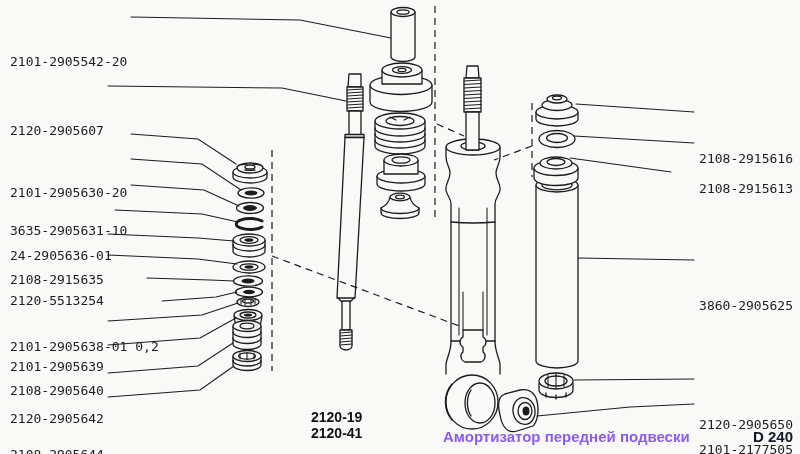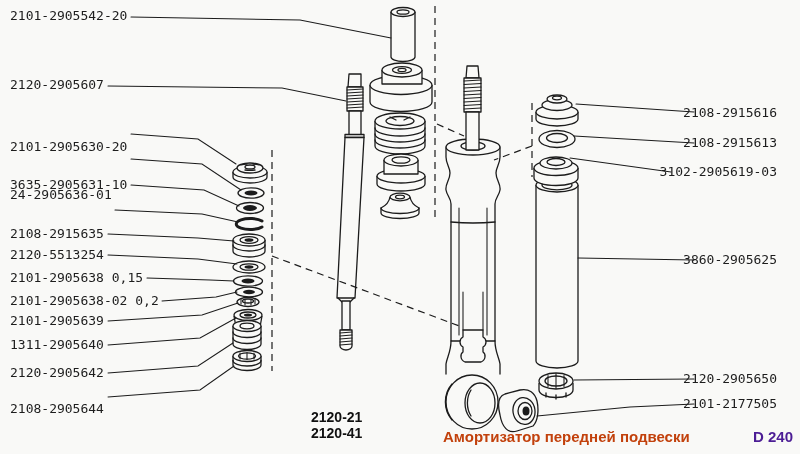--- a/index.html
+++ b/index.html
@@ -5,34 +5,34 @@
   html,body { margin:0; padding:0; }
   #stage {
     position:relative; width:800px; height:454px;
     background:#f9f9f7; overflow:hidden;
     font-family:"DejaVu Sans Mono", monospace;
   }
   #art { position:absolute; left:0; top:0; }
   .plabel {
     position:absolute; left:10px;
     font:13px/14px "DejaVu Sans Mono", monospace;
-    color:#1d1d1d; white-space:pre;
-  }
-  .plabel.r { left:auto; right:23px; }
+    color:#1d1d1d; white-space:pre;margin-top:46px;
+  }
+  .plabel.r { left:auto; right:7px; }
   .code {
     position:absolute; left:311px;
     font:bold 14px/15px "Liberation Sans", sans-serif; color:#101010;
   }
   .caption {
     position:absolute; left:443px; top:428px;
-    font:bold 15px/17px "Liberation Sans", sans-serif; color:#c2410c;
+    font:bold 15px/17px "Liberation Sans", sans-serif; color:#8b5cf6;
   }
   .pagecode {
     position:absolute; right:7px; top:428px;
-    font:bold 15px/17px "Liberation Sans", sans-serif; color:#4c1d95;
+    font:bold 15px/17px "Liberation Sans", sans-serif; color:#0f172a;
   }
   
   .s  { stroke:#1c1c1c; stroke-width:1.3; fill:none; stroke-linejoin:round; stroke-linecap:round; }
   .sf { stroke:#1c1c1c; stroke-width:1.3; fill:#f9f9f7; stroke-linejoin:round; }
   .thin { stroke:#1c1c1c; stroke-width:1.05; fill:none; stroke-linecap:round; }
   .dash { stroke:#1c1c1c; stroke-width:1.2; fill:none; stroke-dasharray:7 5; }
   .dk { fill:#1c1c1c; stroke:none; }
 </style>
 </head>
 <body>
@@ -224,35 +224,33 @@
       <path class="thin" d="M578,258 L694,260"></path>
       <path class="thin" d="M574,380 L694,379"></path>
       <path class="thin" d="M537,416 L630,407 L694,404"></path>
     </g>
   </svg>
 
   <div class="plabel" style="top:9px">2101-2905542-20</div>
   <div class="plabel" style="top:78px">2120-2905607</div>
   <div class="plabel" style="top:140px">2101-2905630-20</div>
   <div class="plabel" style="top:178px">3635-2905631-10</div>
-  <div class="plabel" style="top:188px">24-2905636-01</div>
+  <div class="plabel" style="top:203px">24-2905636-01</div>
   <div class="plabel" style="top:227px">2108-2915635</div>
   <div class="plabel" style="top:248px">2120-5513254</div>
-  <div class="plabel" style="top:271px">2101-2905638 0,15</div>
-  <div class="plabel" style="top:294px">2101-2905638-02 0,2</div>
+  <div class="plabel" style="top:294px">2101-2905638-01 0,2</div>
   <div class="plabel" style="top:314px">2101-2905639</div>
-  <div class="plabel" style="top:338px">1311-2905640</div>
+  <div class="plabel" style="top:338px">2108-2905640</div>
   <div class="plabel" style="top:366px">2120-2905642</div>
   <div class="plabel" style="top:402px">2108-2905644</div>
 
   <div class="plabel r" style="top:106px">2108-2915616</div>
   <div class="plabel r" style="top:136px">2108-2915613</div>
-  <div class="plabel r" style="top:165px">3102-2905619-03</div>
   <div class="plabel r" style="top:253px">3860-2905625</div>
   <div class="plabel r" style="top:372px">2120-2905650</div>
   <div class="plabel r" style="top:397px">2101-2177505</div>
 
-  <div class="code" style="top:410px">2120-21</div>
+  <div class="code" style="top:410px">2120-19</div>
   <div class="code" style="top:426px">2120-41</div>
   <div class="caption">Амортизатор передней подвески</div>
   <div class="pagecode">D 240</div>
 
 </div>
 
 </body></html>

